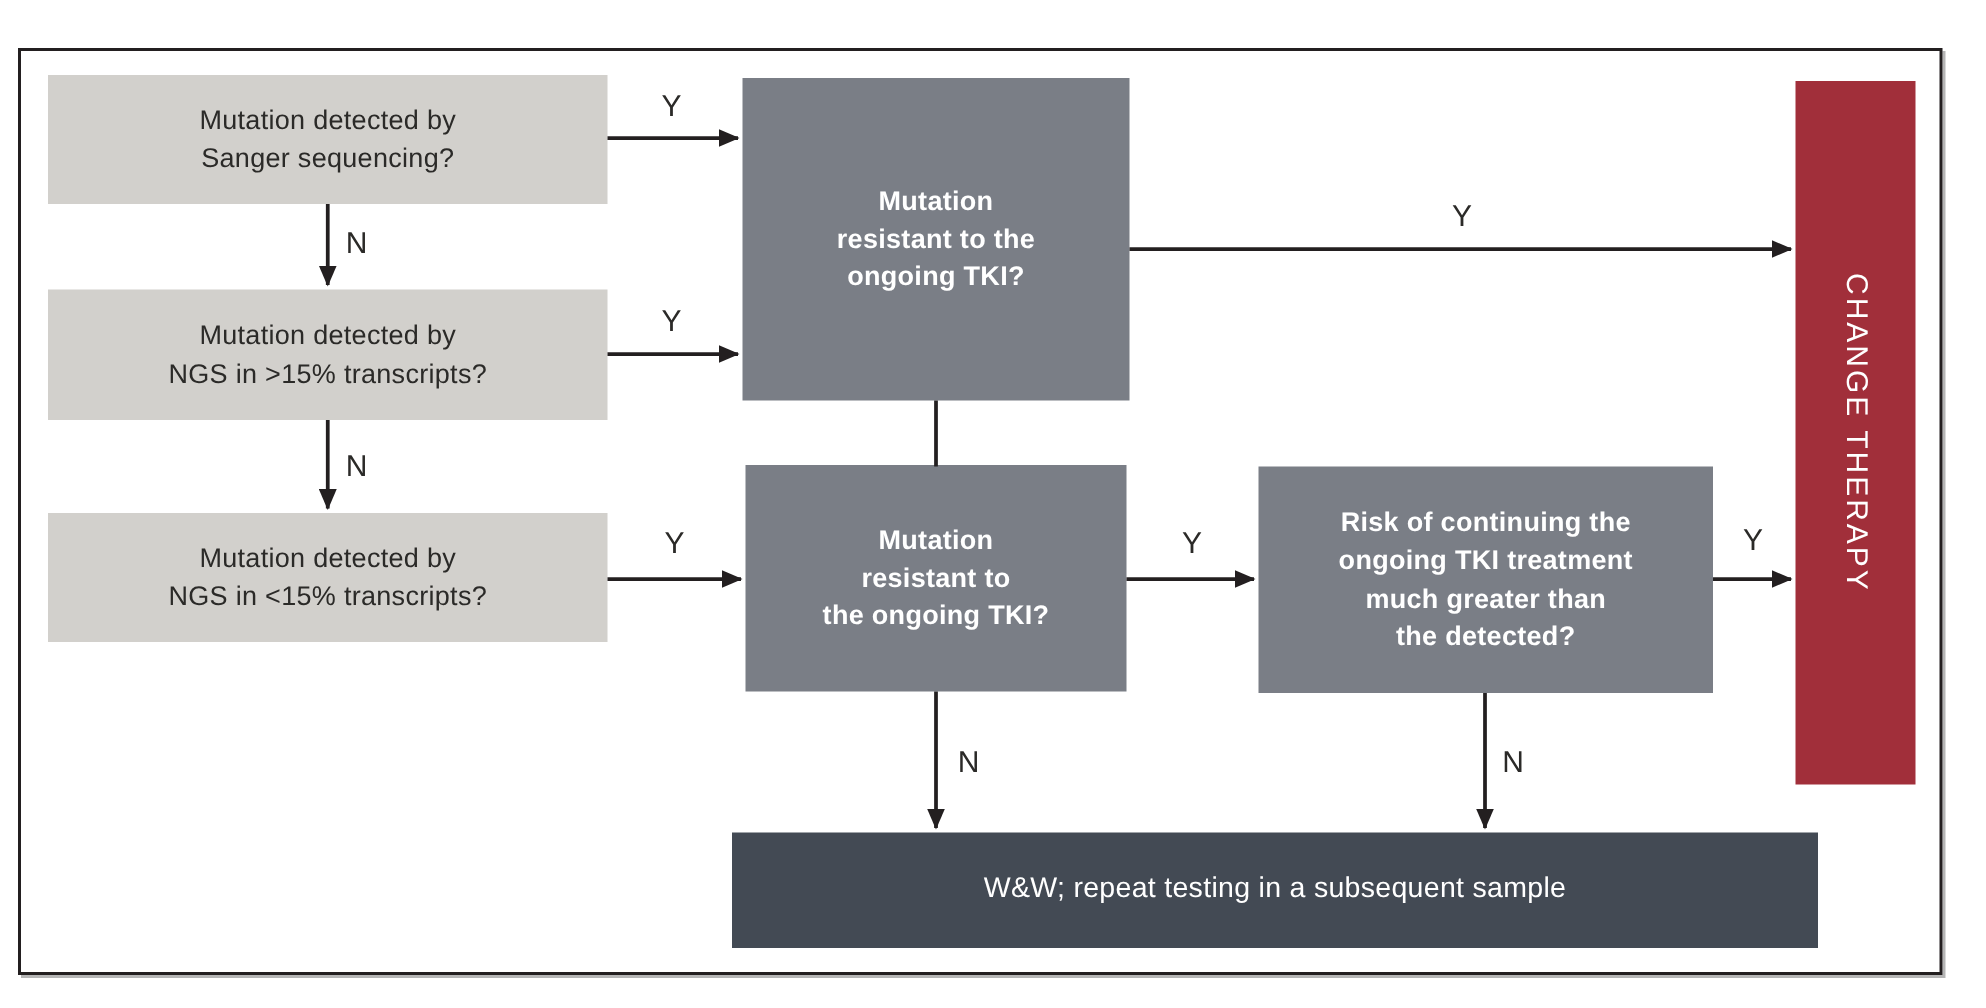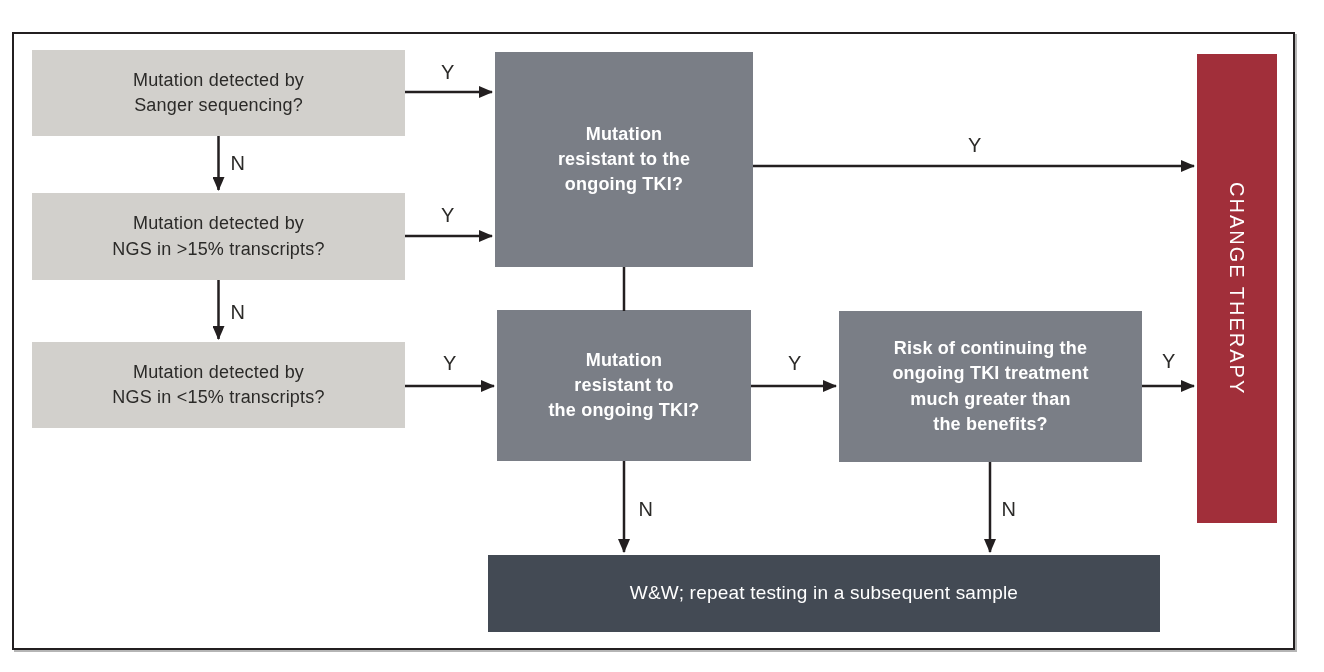--- a/index.html
+++ b/index.html
@@ -73,25 +73,25 @@
 resistant to the
 ongoing TKI?</div>
 
   <div class="node dark" style="left:497px;top:310px;width:254px;height:151px;">Mutation
 resistant to
 the ongoing TKI?</div>
 
   <div class="node dark" style="left:839px;top:311px;width:303px;height:151px;">Risk of continuing the
 ongoing TKI treatment
 much greater than
-the benefits?</div>
+the detected?</div>
 
   <div class="node red" style="left:1197px;top:54px;width:80px;height:469px;">CHANGE THERAPY</div>
 
-  <div class="node slate" style="left:488px;top:555px;width:672px;height:77px;">W&amp;W; repeat testing in a subsequent sample</div>
+  <div class="node slate" style="left:488px;top:555px;width:724px;height:77px;">W&amp;W; repeat testing in a subsequent sample</div>
 
   <svg class="edges" viewBox="0 0 1324 672" xmlns="http://www.w3.org/2000/svg">
     <defs>
       <marker id="arrow" markerUnits="userSpaceOnUse" markerWidth="14" markerHeight="12" refX="13" refY="6" orient="auto">
         <path class="arrowhead" d="M0,0 L14,6 L0,12 Z"></path>
       </marker>
     </defs>
     <line x1="405" y1="92" x2="492" y2="92" marker-end="url(#arrow)"></line>
     <line x1="405" y1="236" x2="492" y2="236" marker-end="url(#arrow)"></line>
     <line x1="405" y1="386" x2="494" y2="386" marker-end="url(#arrow)"></line>

